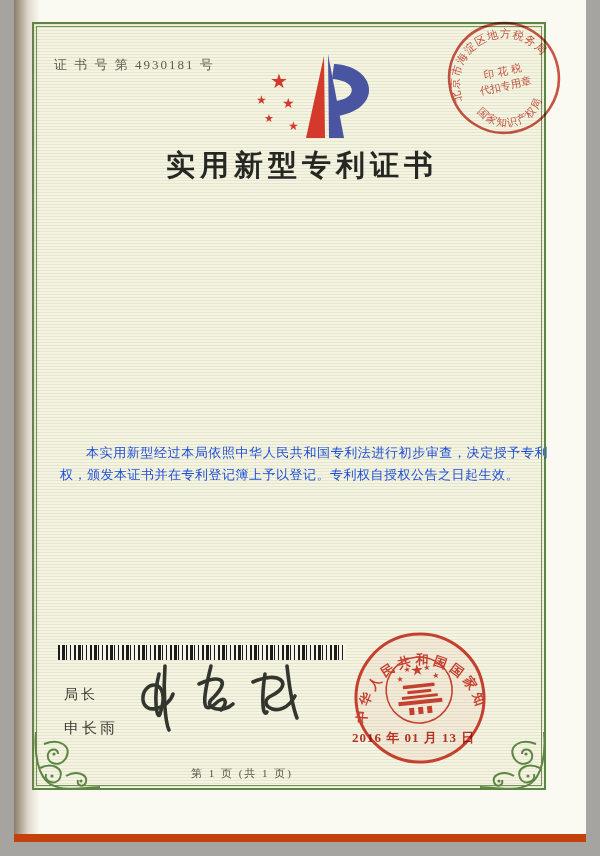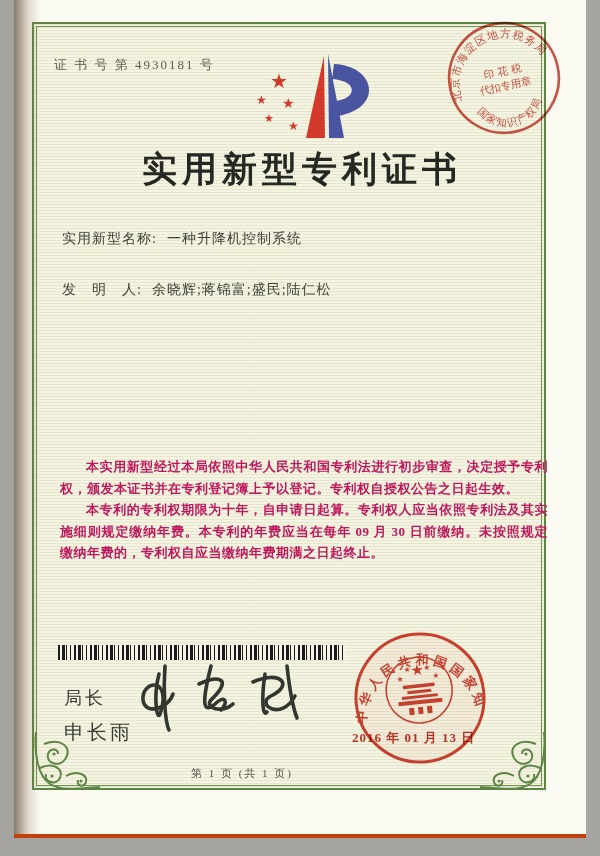--- a/index.html
+++ b/index.html
@@ -4,21 +4,21 @@
 <style>
   html,body{margin:0;padding:0;}
   body{
     width:600px;height:856px;position:relative;overflow:hidden;
     background:#a5a4a1;
     font-family:"Liberation Serif","DejaVu Serif",serif;
   }
   .paper{
     position:absolute;left:14px;top:0;width:572px;height:834px;
     background:#fbfaf2;
-    border-bottom:4px solid #c2410c;
+    border-bottom:8px solid #c2410c;
   }
   .left-shadow{
     position:absolute;left:0;top:0;bottom:0;width:26px;
     background:linear-gradient(90deg,rgba(104,80,58,0.75),rgba(140,120,90,0.25) 55%,rgba(140,120,90,0) 100%);
     pointer-events:none;z-index:5;
   }
   .frame{
     position:absolute;left:18px;top:22px;width:514px;height:768px;
     border:2px solid #5d8544;
     background:
@@ -34,45 +34,45 @@
     position:absolute;left:40px;top:56px;
     font-size:13px;letter-spacing:2px;color:#5c5d50;
   }
   .tax-stamp{
     position:absolute;left:432px;top:20px;width:116px;height:116px;
     transform:rotate(-12deg);opacity:.92;mix-blend-mode:multiply;z-index:6;
   }
   .logo{position:absolute;left:226px;top:46px;width:160px;height:102px;}
   .title{
     position:absolute;left:18px;top:146px;width:540px;
-    text-align:center;font-size:35px;font-weight:600;
+    text-align:center;font-size:29px;font-weight:600;
     letter-spacing:5px;color:#262622;
   }
   .field-row{
     position:absolute;left:48px;width:460px;height:20px;
     font-size:14px;color:#41413a;letter-spacing:1px;white-space:nowrap;
   }
   .field-row .lbl{margin-right:10px;}
   .r0{top:230px}.r1{top:281px}.r2{top:325px}.r3{top:369px}.r4{top:413px}.r5{top:457px}
   .body-text{
-    position:absolute;left:46px;top:456px;width:488px;
-    font-size:13px;line-height:21.5px;color:#be185d;
-    text-align:justify;letter-spacing:0.5px;font-weight:bold;
+    position:absolute;left:46px;top:442px;width:488px;
+    font-size:13px;line-height:21.5px;color:#1d4ed8;
+    text-align:justify;letter-spacing:0.5px;
   }
   .body-text p{margin:0;text-indent:2em;}
   .barcode{
     position:absolute;left:44px;top:645px;width:288px;height:15px;
     background:repeating-linear-gradient(90deg,
       #1c1c1c 0 2px,#f5f4e6 2px 4px,
       #1c1c1c 4px 7px,#f5f4e6 7px 8px,
       #1c1c1c 8px 9px,#f5f4e6 9px 12px,
       #1c1c1c 12px 13px,#f5f4e6 13px 16px);
   }
-  .signer-title{position:absolute;left:50px;top:686px;font-size:18px;letter-spacing:3px;color:#3c3c34;}
-  .signer-name{position:absolute;left:50px;top:719px;font-size:20px;letter-spacing:3px;color:#3c3c34;}
+  .signer-title{position:absolute;left:50px;top:686px;font-size:14px;letter-spacing:3px;color:#3c3c34;}
+  .signer-name{position:absolute;left:50px;top:719px;font-size:15px;letter-spacing:3px;color:#3c3c34;}
   .signature{position:absolute;left:115px;top:652px;width:190px;height:102px;}
   .seal{
     position:absolute;left:336px;top:628px;width:140px;height:140px;
     transform:rotate(-6deg);opacity:.95;mix-blend-mode:multiply;z-index:6;
   }
   .seal-date{
     position:absolute;left:338px;top:729px;width:170px;z-index:7;
     font-size:13px;font-weight:bold;color:#c23a2c;letter-spacing:1px;
     mix-blend-mode:multiply;white-space:nowrap;
   }
@@ -118,30 +118,23 @@
       <text x="24" y="76" font-size="11" fill="#d33a2c">★</text>
       <text x="48" y="84" font-size="12" fill="#d33a2c">★</text>
     </g>
     <polygon points="84,10 66,92 85,92" fill="#d33a2c"></polygon>
     <polygon points="88,8 89,92 104,92" fill="#4a55a2"></polygon>
     <path d="M94,18 C136,20 144,62 98,70 L95,55 C117,53 119,35 92,33 Z" fill="#4a55a2"></path>
   </svg>
 
   <div class="title">实用新型专利证书</div>
 
-  <div class="field-row r0">
-    <span class="lbl">实用新型名称:</span><span class="val">一种升降机控制系统</span>
-  </div>
-  <div class="field-row r1">
-    <span class="lbl">发　明　人:</span><span class="val">余晓辉;蒋锦富;盛民;陆仁松</span>
-  </div>
 
   <div class="body-text">
     <p>本实用新型经过本局依照中华人民共和国专利法进行初步审查，决定授予专利权，颁发本证书并在专利登记簿上予以登记。专利权自授权公告之日起生效。</p>
-    <p>本专利的专利权期限为十年，自申请日起算。专利权人应当依照专利法及其实施细则规定缴纳年费。本专利的年费应当在每年 09 月 30 日前缴纳。未按照规定缴纳年费的，专利权自应当缴纳年费期满之日起终止。</p>
   </div>
 
   <div class="barcode"></div>
 
   <div class="signer-title">局长</div>
   <div class="signer-name">申长雨</div>
 
   <svg class="signature" viewBox="0 0 190 102">
     <g fill="none" stroke="#33362f" stroke-width="3.6" stroke-linecap="round">
       <path d="M30,22 C24,45 28,70 31,62 C44,24 12,28 14,48 C16,64 40,56 44,42"></path>

